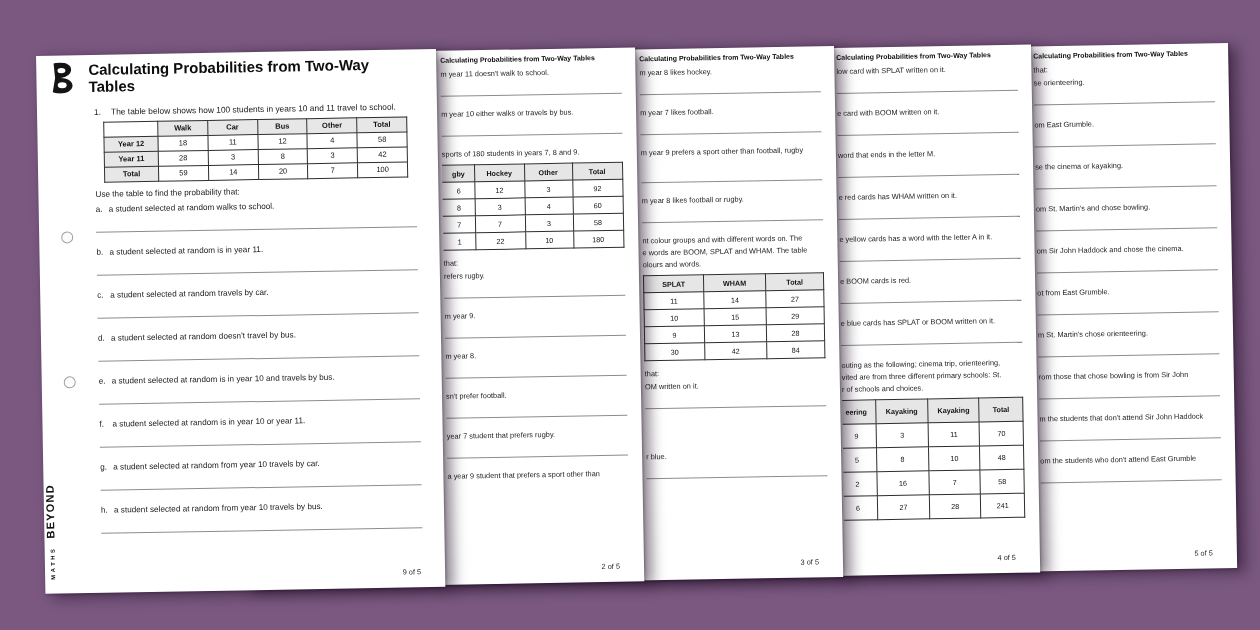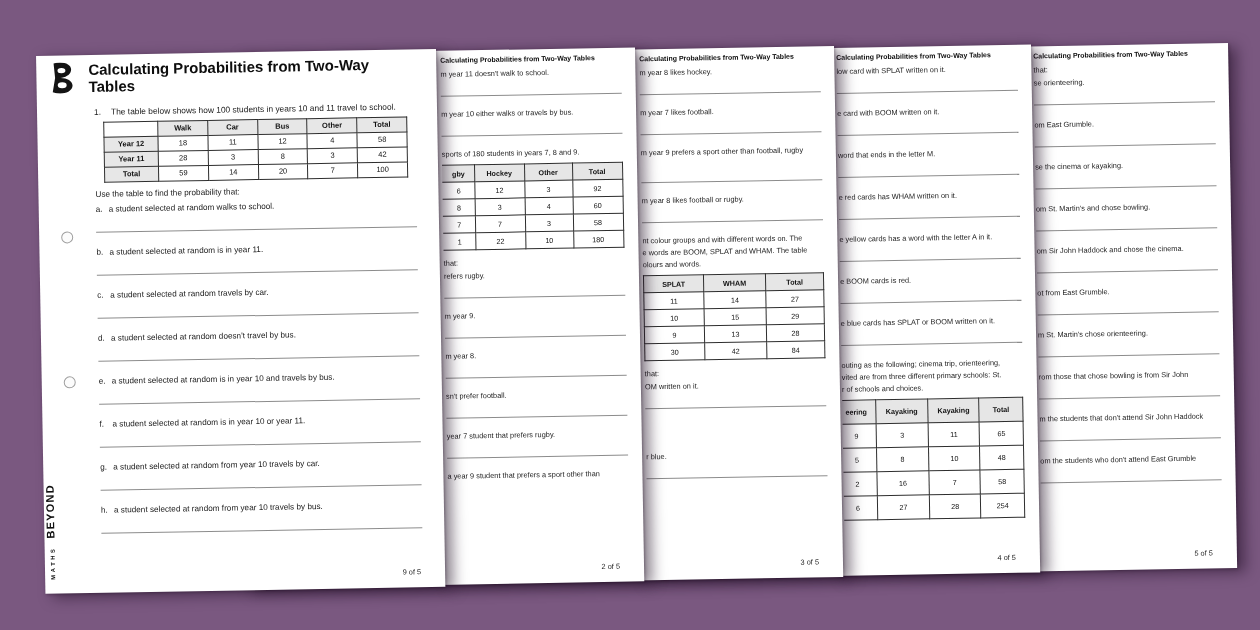--- a/index.html
+++ b/index.html
@@ -126,39 +126,39 @@
             <tr>
               <th class="cutcell">eering</th>
               <th>Kayaking</th>
               <th>Kayaking</th>
               <th>Total</th>
             </tr>
             <tr>
               <td class="cutcell">9</td>
               <td>3</td>
               <td>11</td>
-              <td>65</td>
+              <td>70</td>
             </tr>
             <tr>
               <td class="cutcell">5</td>
               <td>8</td>
               <td>10</td>
               <td>48</td>
             </tr>
             <tr>
               <td class="cutcell">2</td>
               <td>16</td>
               <td>7</td>
               <td>58</td>
             </tr>
             <tr>
               <td class="cutcell">6</td>
               <td>27</td>
               <td>28</td>
-              <td>254</td>
+              <td>241</td>
             </tr>
           </tbody>
         </table>
       </div>
       <div class="pfooter">4 of 5</div>
     </div>
 
     <div class="page" id="p3">
       <div class="strip">
         <div class="ptitle">Calculating Probabilities from Two-Way Tables</div>

